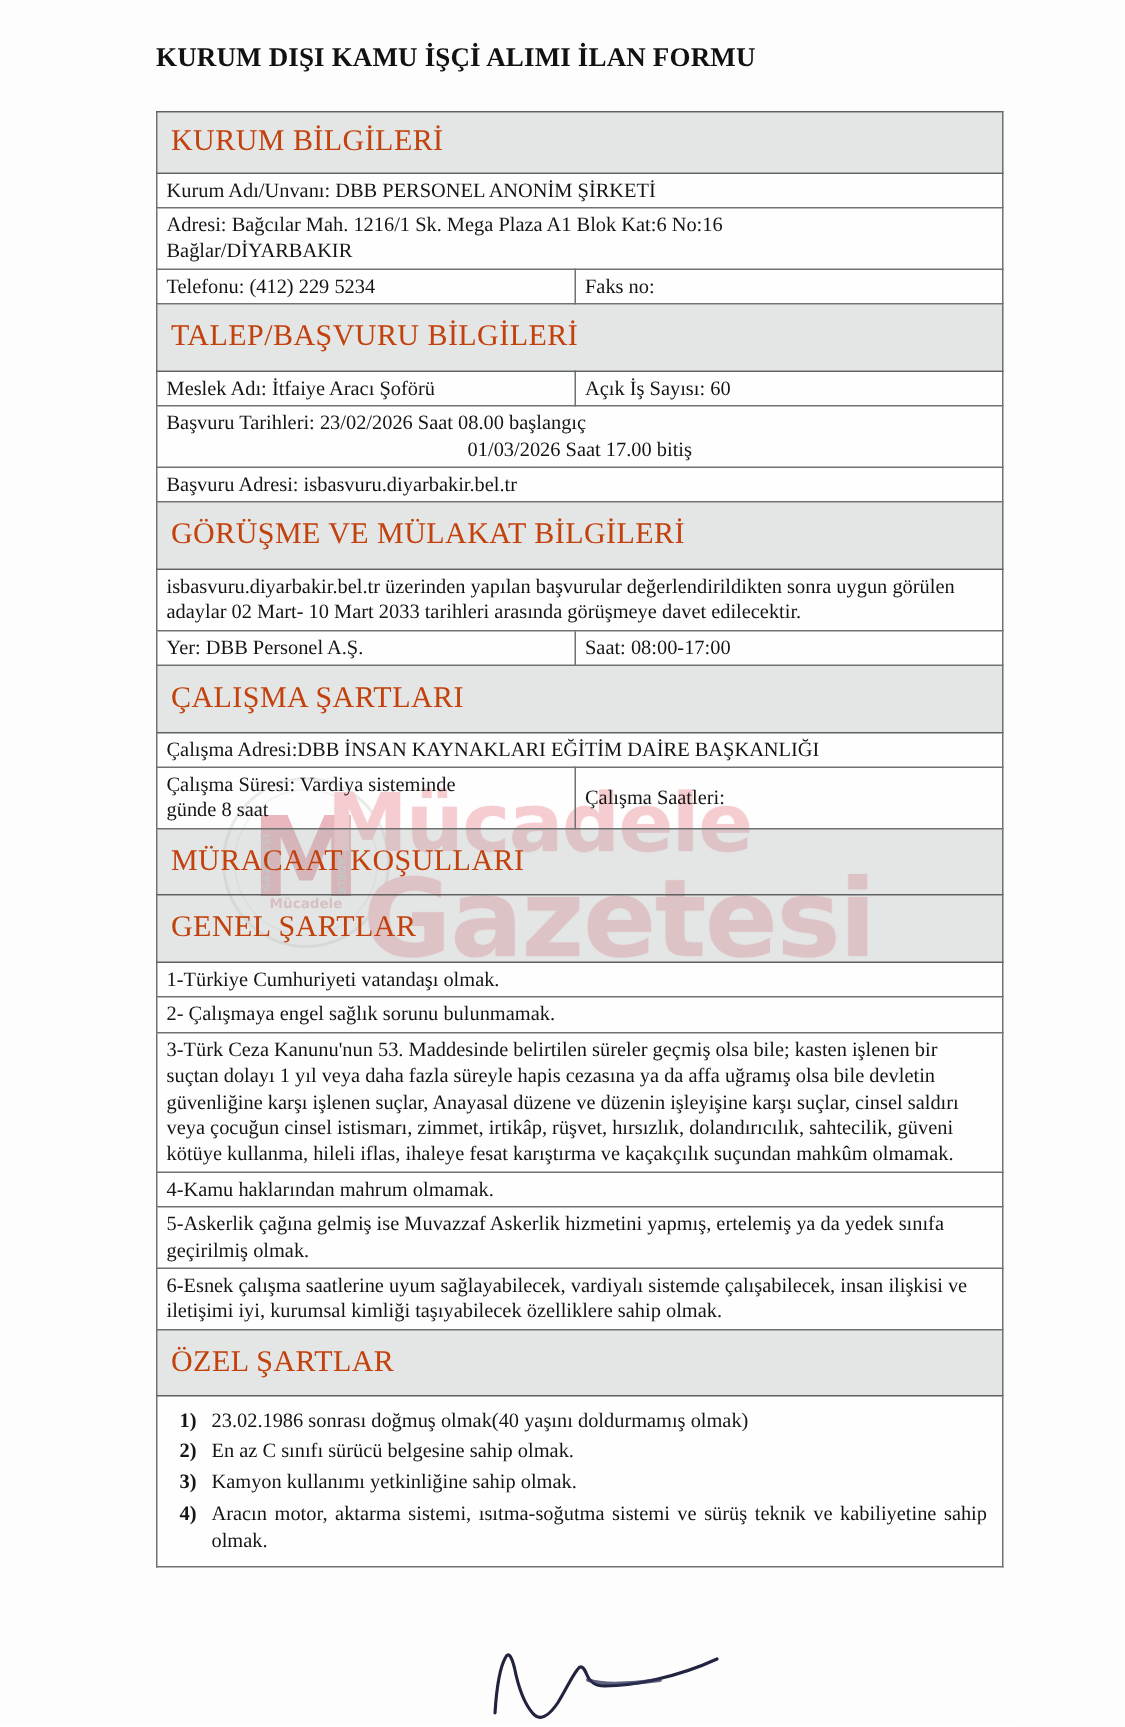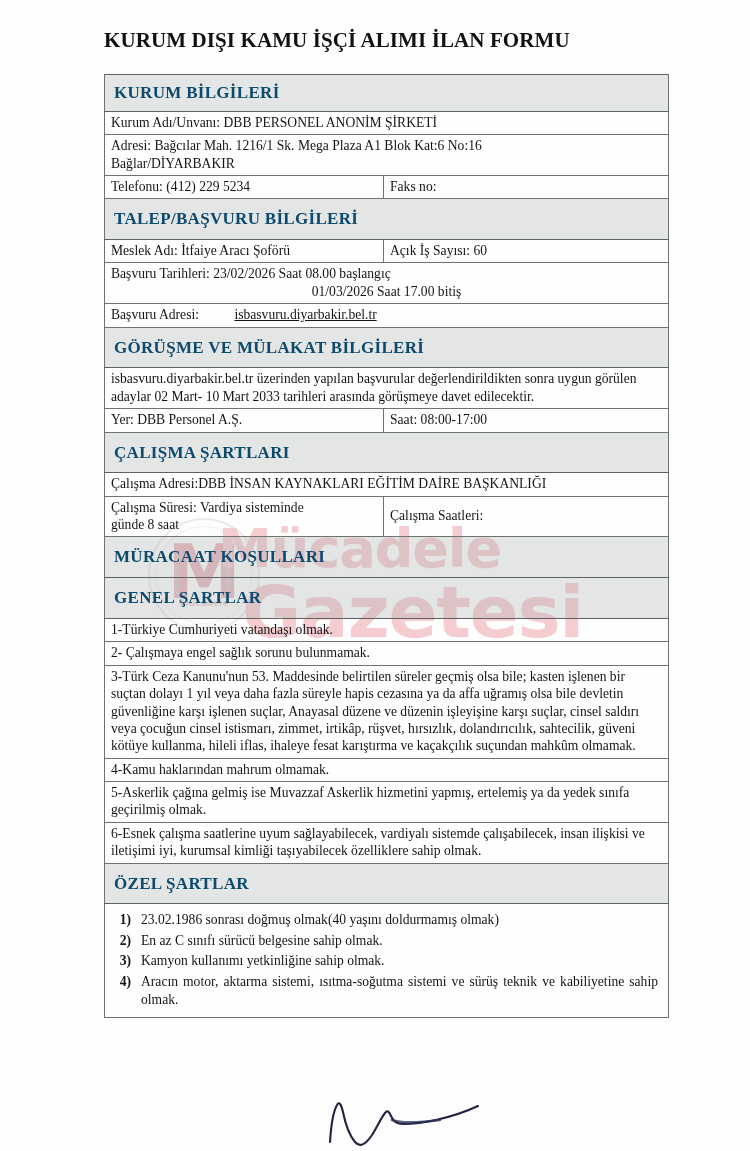--- a/index.html
+++ b/index.html
@@ -109,21 +109,21 @@
   .wm-badge-side.right { right: 9px; transform: translateY(-50%) rotate(90deg); }
 
   
   .doc-title {
     position: absolute;
     left: 104px;
     top: 28px;
     width: 566px;
     font-family: "Liberation Serif", "DejaVu Serif", serif;
     font-weight: 700;
-    font-size: 21px;
+    font-size: 18px;
     letter-spacing: 0.1px;
     color: #111;
     white-space: nowrap;
   }
 
   
   .form-table {
     position: absolute;
     left: 104px;
     top: 74px;
@@ -138,34 +138,34 @@
     padding: 2px 6px 3px 6px;
     font-size: 13.6px;
     line-height: 1.28;
     vertical-align: top;
     color: #151515;
     background: rgba(255,255,255,0.58);
   }
   
   .sec-head td {
     background: rgba(217,219,219,0.72);
-    font-weight: 700;
-    font-size: 17px;
+    font-weight: 400;
+    font-size: 20px;
     letter-spacing: 0.3px;
     padding-top: 7px;
     padding-bottom: 7px;
     padding-left: 9px;
-    color: #0c4a6e;
+    color: #c2410c;
     border-top: 1px solid #5f6263;
     border-bottom: 1px solid #5f6263;
   }
   .sec-head.tall td { padding-top: 9px; padding-bottom: 9px; }
 
   .cell-label { white-space: nowrap; }
-  .underlined-url { text-decoration: underline; text-underline-offset: 1px; margin-left: 32px; }
+  .underlined-url { text-underline-offset: 1px; }
 
   .center-line { text-align: center; display: block; }
 
   .para { padding-top: 4px; padding-bottom: 5px; }
   .para p { margin: 0; }
 
   
   .ozel-list {
     margin: 0;
     padding: 3px 4px 4px 0;

